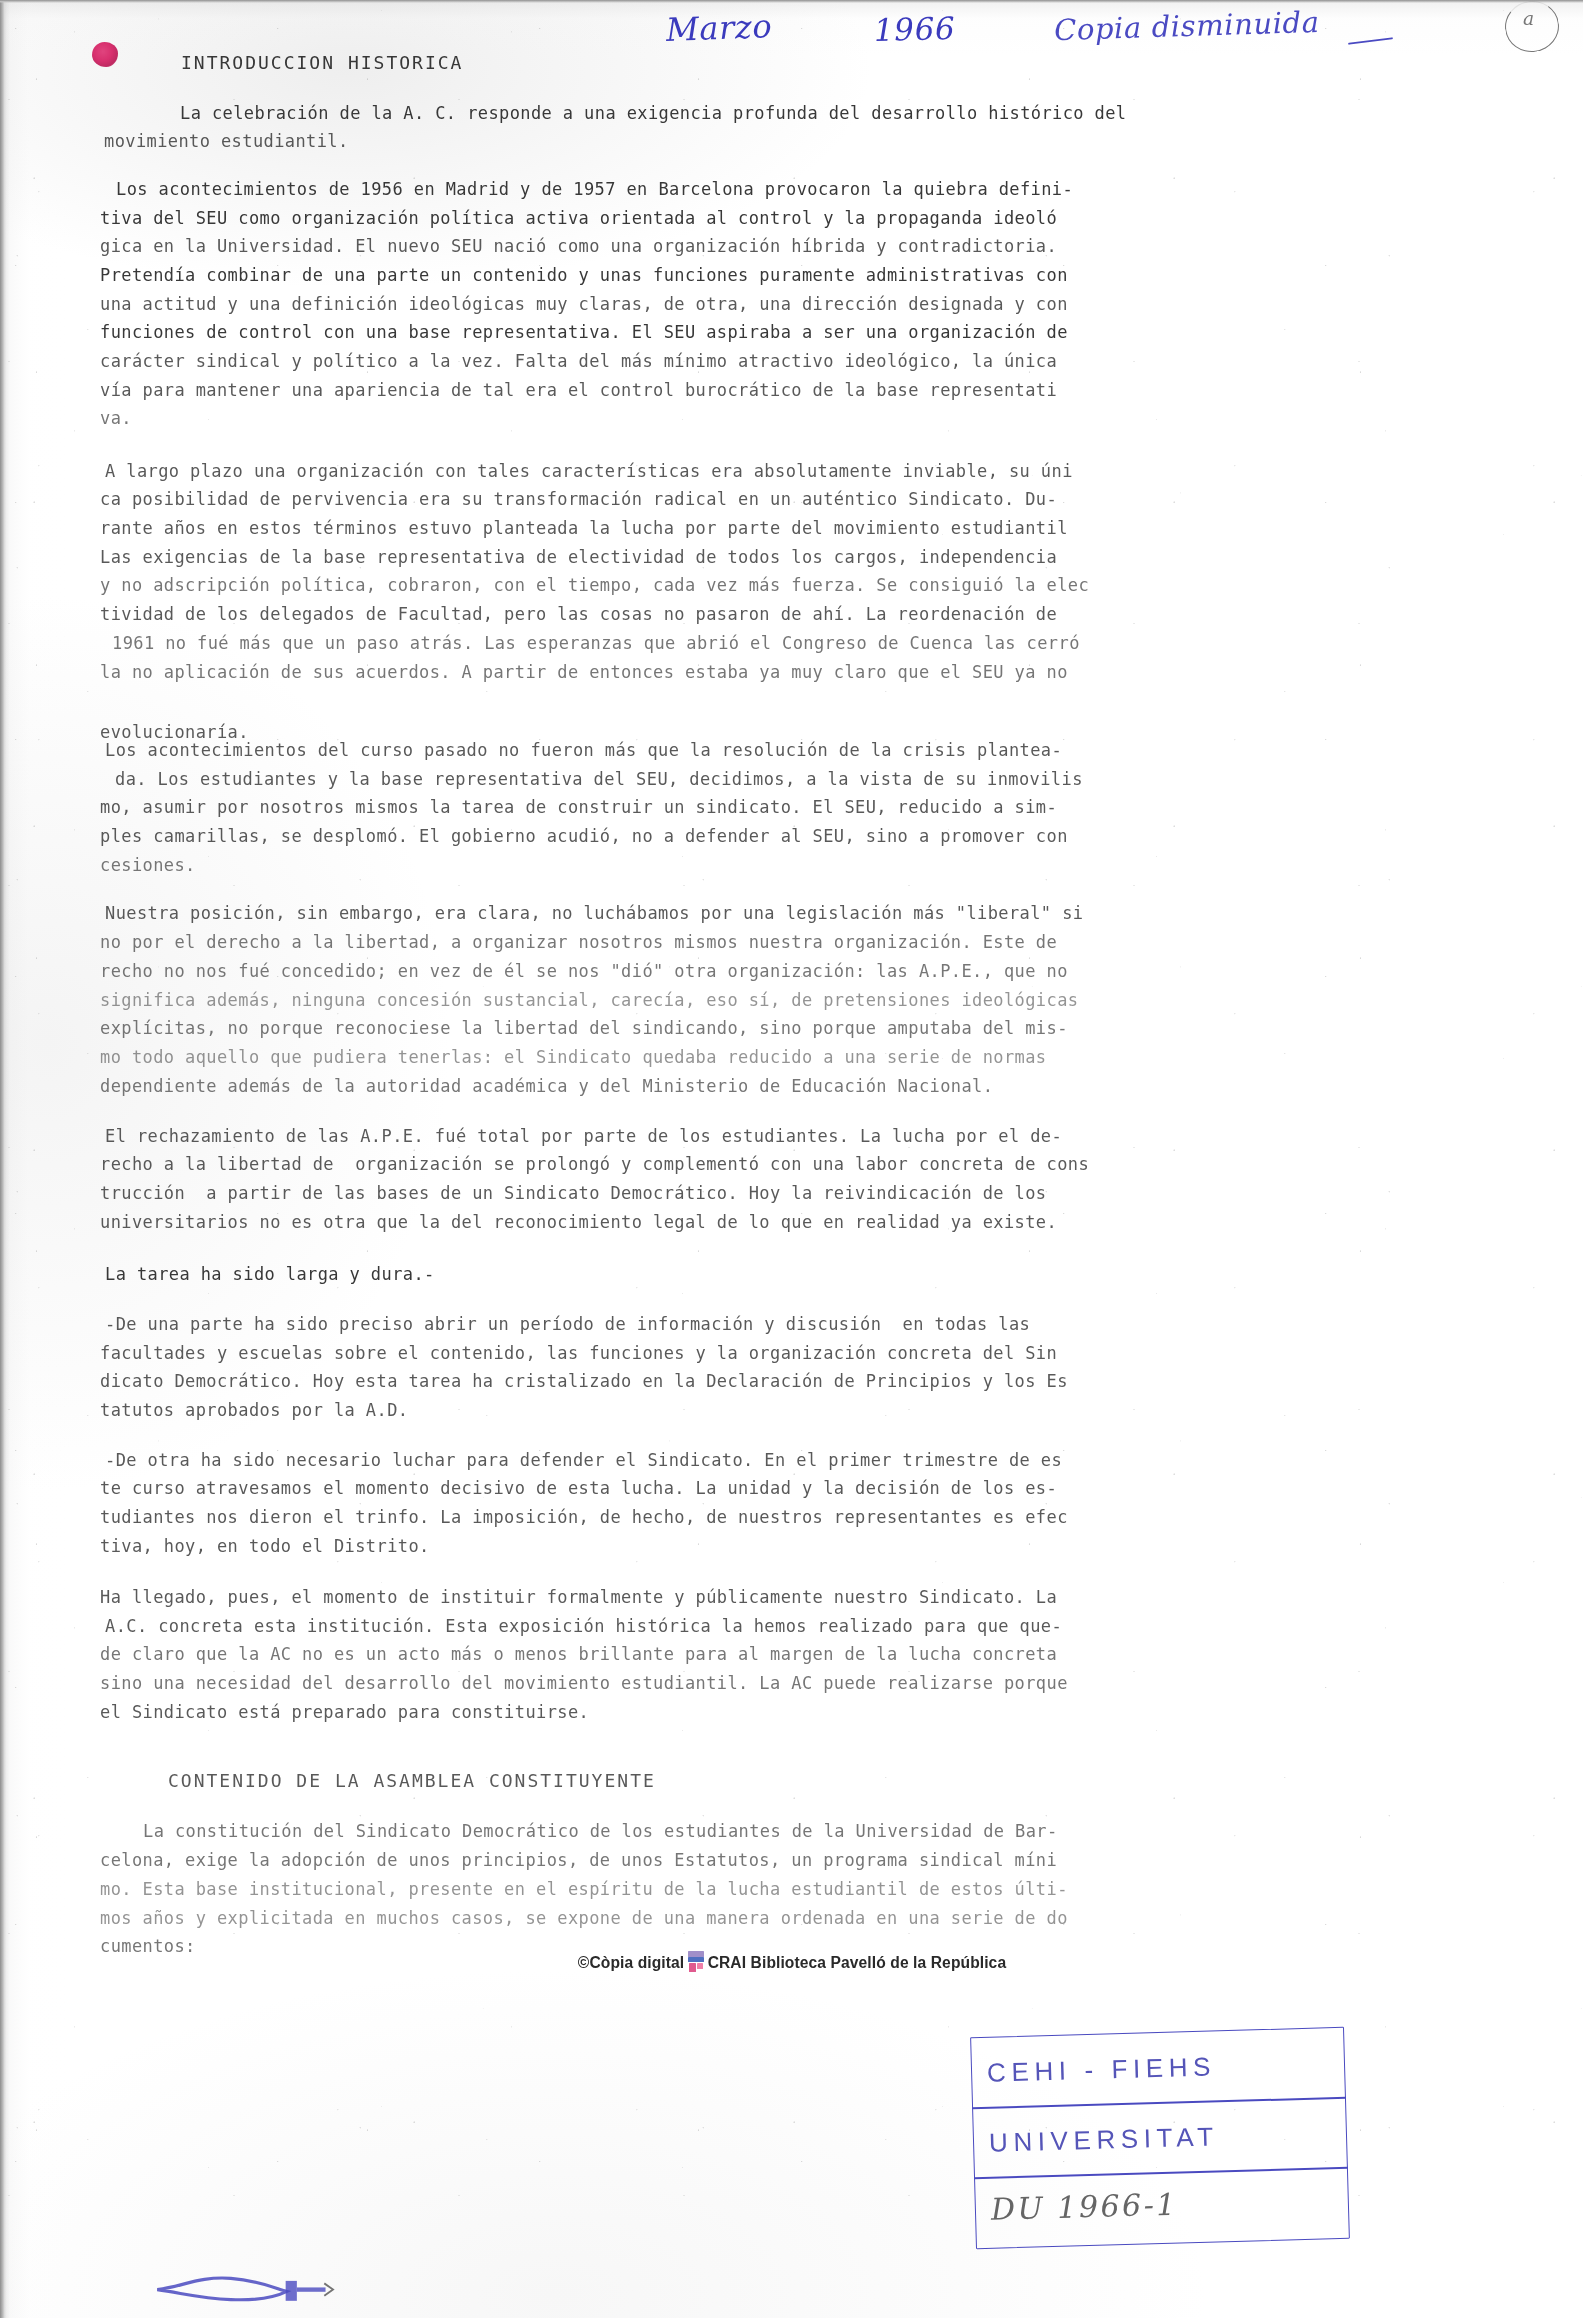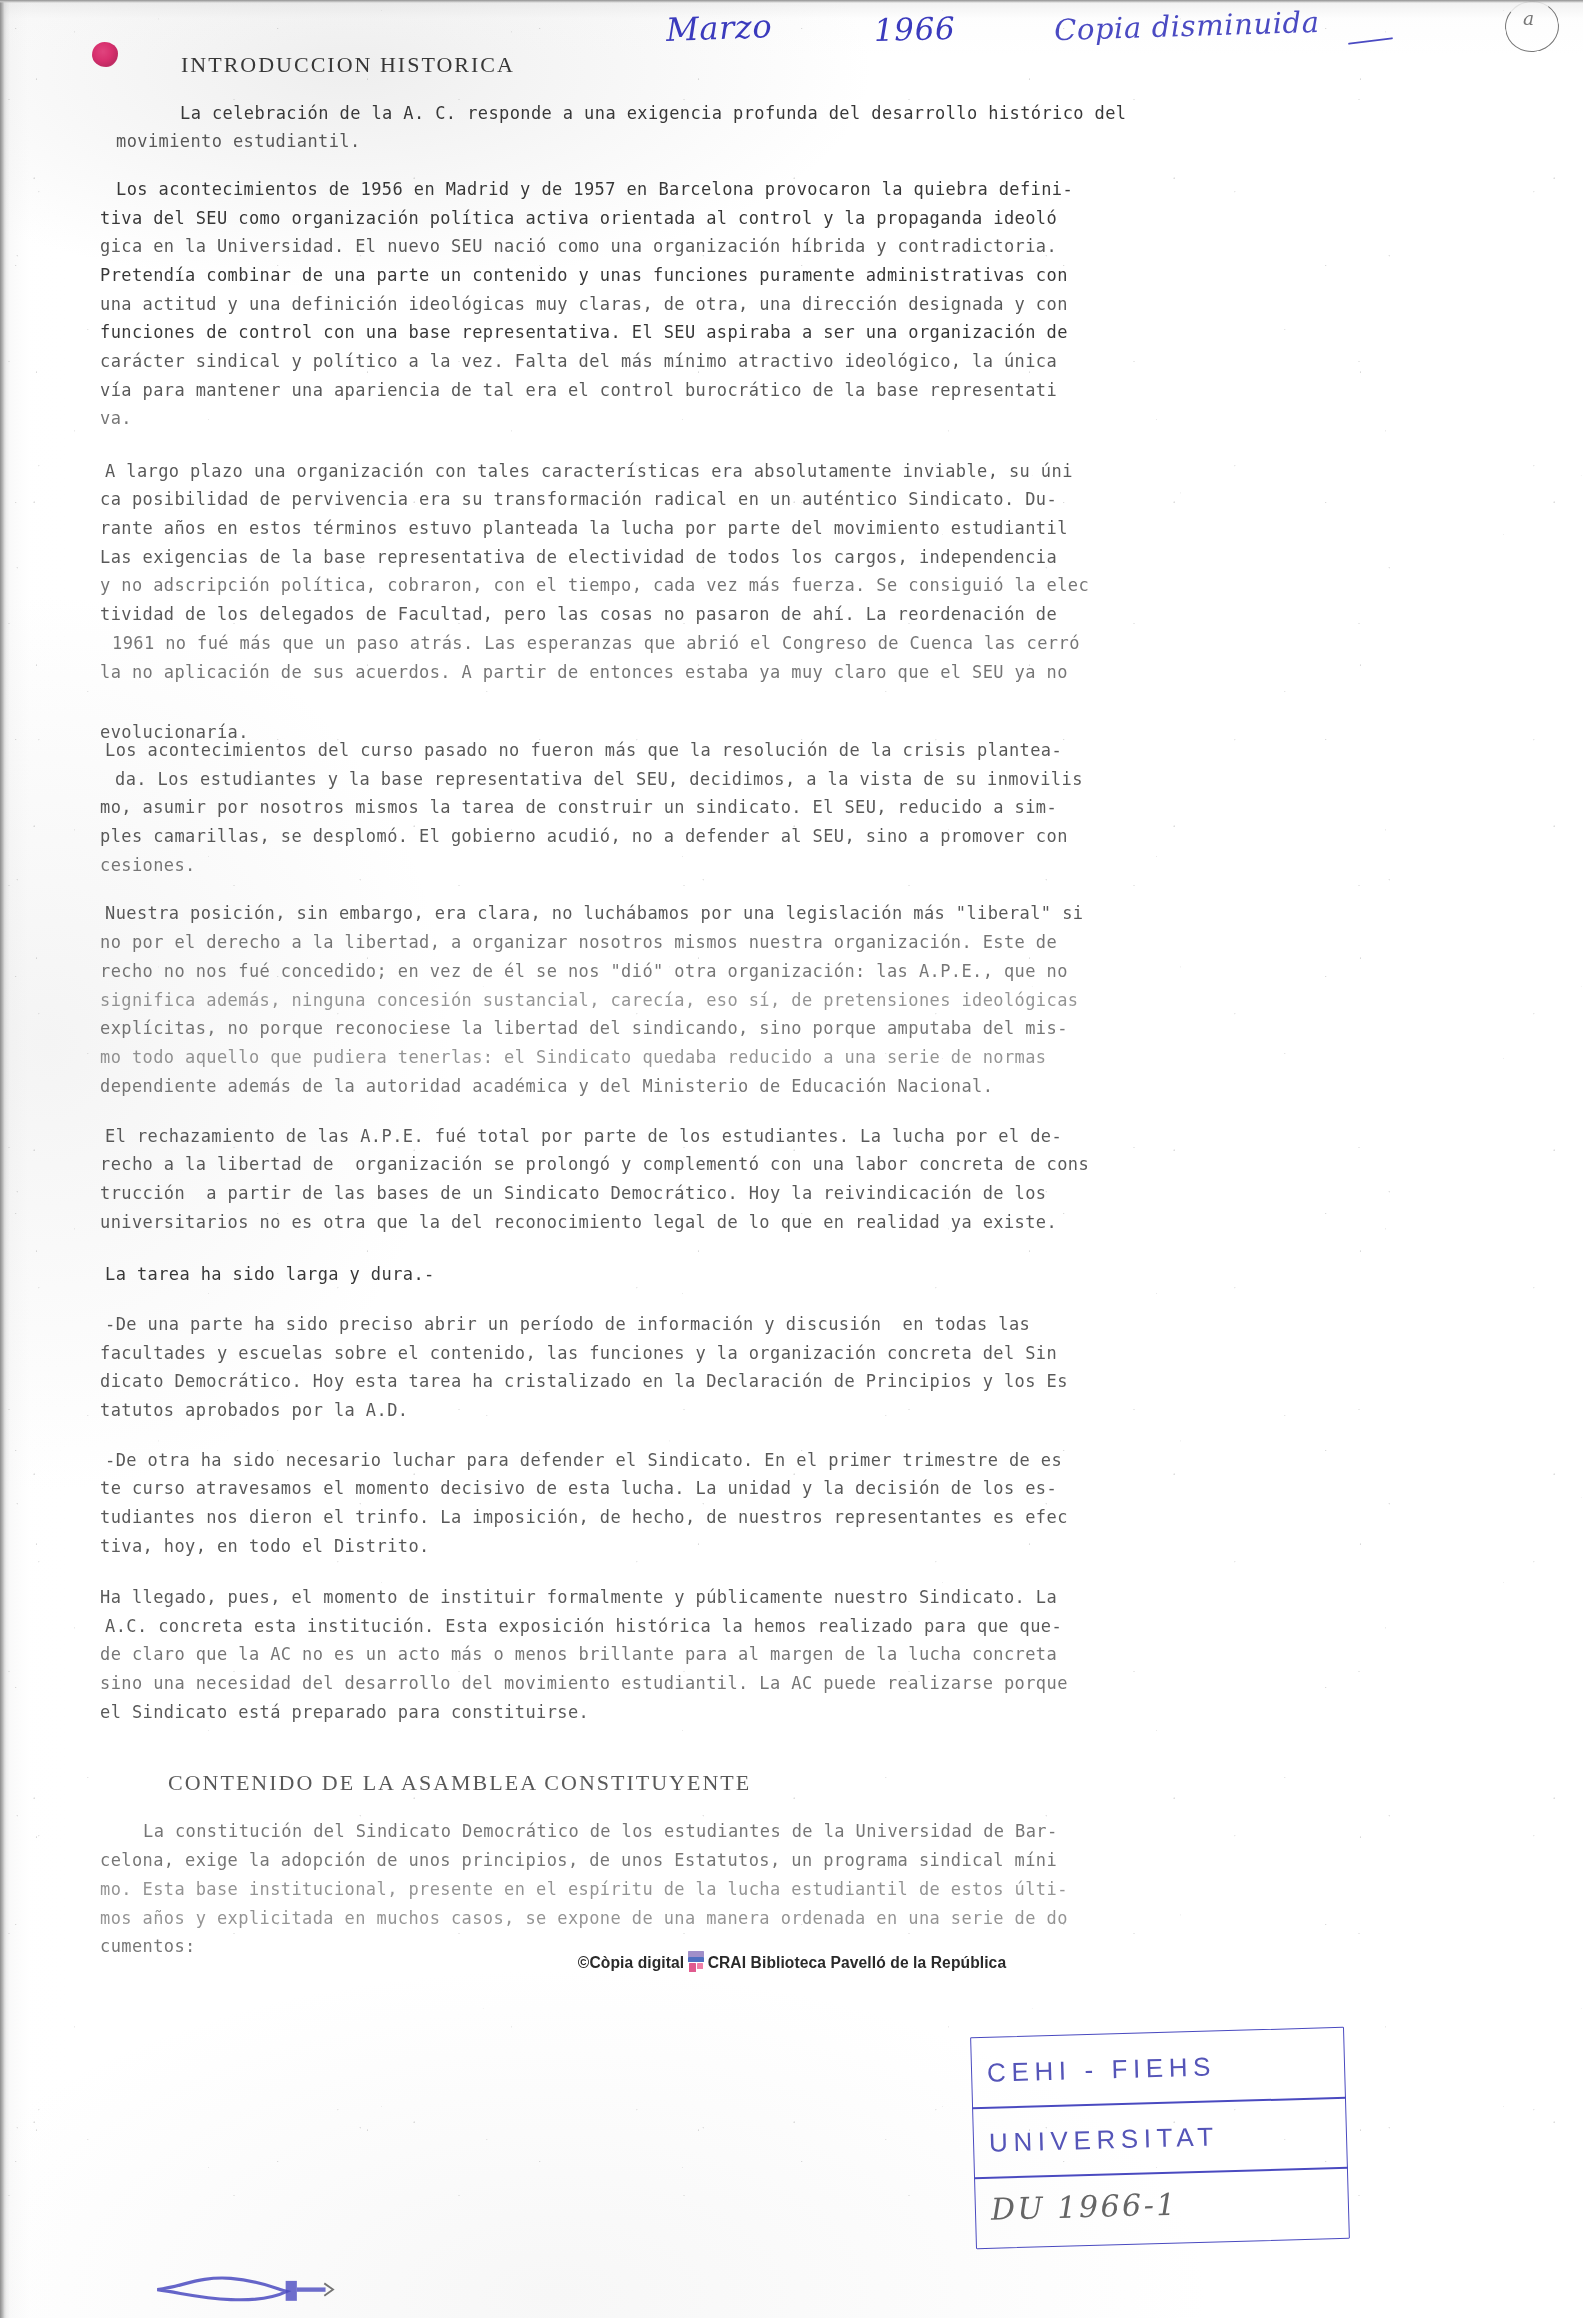--- a/index.html
+++ b/index.html
@@ -137,24 +137,23 @@
   .tw-line {
     position: absolute;
     font-family: "DejaVu Sans Mono", monospace;
     font-size: 17px;
     letter-spacing: 0.4px;
     color: #1b1b1b;
     white-space: pre;
     line-height: 1;
   }
   .tw-heading {
-    font-size: 22px;
+    font-size: 18px;
     letter-spacing: 2px;
     color: #101010;
-    font-family: Liberation Serif, serif;
   }
   
   .faded-1 { color: #2a2a2a; opacity: 0.93; }
   .faded-2 { color: #3a3a3a; opacity: 0.84; }
   .faded-3 { color: #4c4c4c; opacity: 0.76; }
   .faded-4 { color: #5d5d5d; opacity: 0.66; }
 
   .tw-line { filter: blur(0.2px); }
   .tw-heading { filter: blur(0.2px); }
 
@@ -265,21 +264,21 @@
   <div class="corner-mark"></div>
   <div class="corner-mark-inner">a</div>
 
   <div class="ink-blot"></div>
 
   <div class="doc-body">
 
     <div class="tw-line tw-heading faded-1" style="left:181px; top:54px;">INTRODUCCION HISTORICA</div>
 
     <div class="tw-line faded-1" style="left:180px; top:105px;">La celebración de la A. C. responde a una exigencia profunda del desarrollo histórico del</div>
-    <div class="tw-line faded-2" style="left:116px; top:133px;">movimiento estudiantil.</div>
+    <div class="tw-line faded-2" style="left:104px; top:133px;">movimiento estudiantil.</div>
 
     <div class="tw-line faded-1" style="left:116px; top:181px;">Los acontecimientos de 1956 en Madrid y de 1957 en Barcelona provocaron la quiebra defini-</div>
     <div class="tw-line faded-1" style="left:100px; top:210px;">tiva del SEU como organización política activa orientada al control y la propaganda ideoló</div>
     <div class="tw-line faded-2" style="left:100px; top:238px;">gica en la Universidad. El nuevo SEU nació como una organización híbrida y contradictoria.</div>
     <div class="tw-line faded-1" style="left:100px; top:267px;">Pretendía combinar de una parte un contenido y unas funciones puramente administrativas con</div>
     <div class="tw-line faded-2" style="left:100px; top:296px;">una actitud y una definición ideológicas muy claras, de otra, una dirección designada y con</div>
     <div class="tw-line faded-1" style="left:100px; top:324px;">funciones de control con una base representativa. El SEU aspiraba a ser una organización de</div>
     <div class="tw-line faded-2" style="left:100px; top:353px;">carácter sindical y político a la vez. Falta del más mínimo atractivo ideológico, la única</div>
     <div class="tw-line faded-2" style="left:100px; top:382px;">vía para mantener una apariencia de tal era el control burocrático de la base representati</div>
     <div class="tw-line faded-3" style="left:100px; top:410px;">va.</div>

